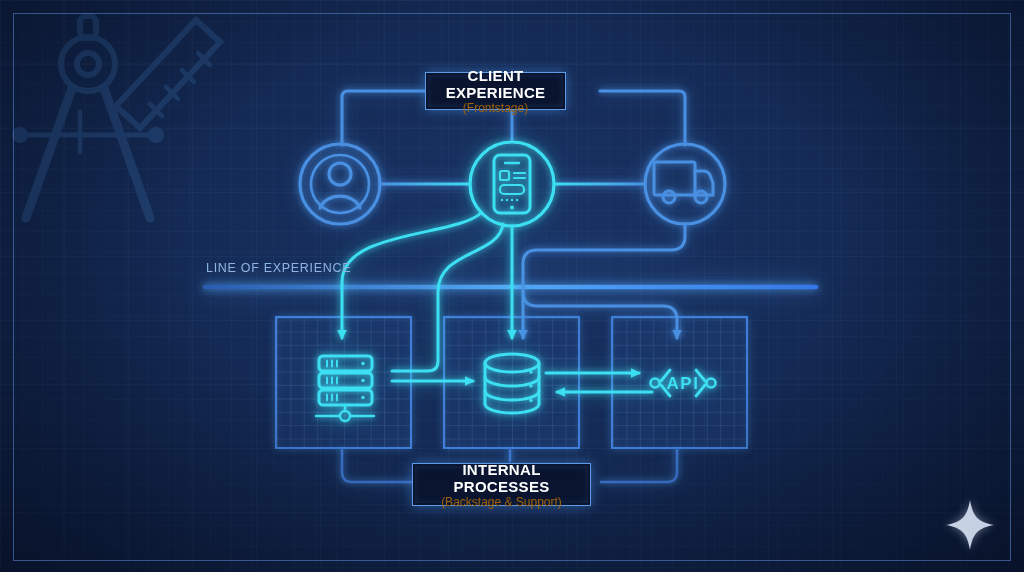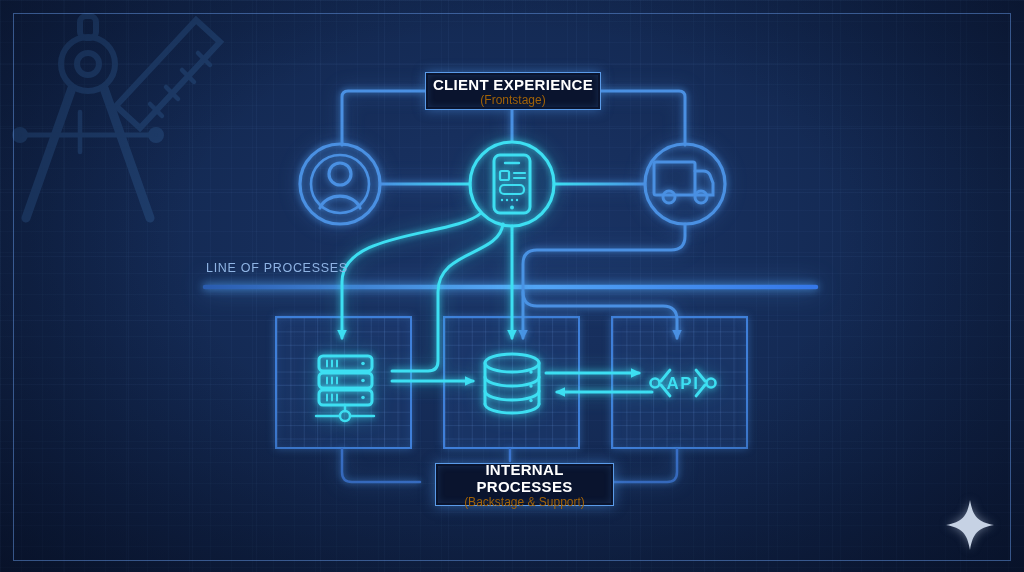--- a/index.html
+++ b/index.html
@@ -27,22 +27,22 @@
     box-shadow:0 0 8px rgba(74,144,226,0.45), inset 0 0 10px rgba(74,144,226,0.18);
     background:
       linear-gradient(rgba(110,160,235,0.16) 1px, transparent 1px) 0 0/13.4px 13.4px,
       linear-gradient(90deg, rgba(110,160,235,0.16) 1px, transparent 1px) 0 0/13.4px 13.4px,
       rgba(38,74,136,0.30);}
   .gb-left{left:275px;} .gb-mid{left:443px;} .gb-right{left:611px;}
   .label-box{position:absolute;display:flex;flex-direction:column;align-items:center;justify-content:center;
     background:#0a142e;border:1.5px solid #5b9be8;box-sizing:border-box;
     box-shadow:0 0 12px rgba(74,144,226,0.55), inset 0 0 0 2px rgba(10,20,46,1), inset 0 0 9px rgba(74,144,226,0.3);
     color:#fff;text-align:center;z-index:5;}
-  .box-top{left:425px;top:72px;width:176px;height:38px;}
-  .box-bottom{left:435px;top:463px;width:179px;height:43px;}
+  .box-top{left:425px;top:72px;width:141px;height:38px;}
+  .box-bottom{left:412px;top:463px;width:179px;height:43px;}
   .box-title{font-size:15px;font-weight:bold;letter-spacing:0.3px;line-height:17px;}
   .box-sub{font-size:12px;color:#a16207;line-height:14px;}
   .lov-label{position:absolute;left:206px;top:261px;font-size:12.5px;letter-spacing:0.7px;
     color:#8fb4e4;z-index:4;}
   .sparkle{position:absolute;left:944px;top:498px;z-index:6;
     filter:drop-shadow(0 0 5px rgba(200,214,236,0.5));}
 </style>
 </head>
 <body>
 
@@ -193,21 +193,21 @@
         <text x="683" y="389" text-anchor="middle" fill="#3ddff2" stroke="none" font-family="Liberation Sans, sans-serif" font-size="17" font-weight="bold" letter-spacing="1.5">API</text>
       </g>
     </g>
   </svg>
 
   <div class="label-box box-top">
     <div class="box-title">CLIENT EXPERIENCE</div>
     <div class="box-sub">(Frontstage)</div>
   </div>
 
-  <div class="lov-label">LINE OF PROCESSES</div>
+  <div class="lov-label">LINE OF EXPERIENCE</div>
 
   <div class="label-box box-bottom">
     <div class="box-title">INTERNAL PROCESSES</div>
     <div class="box-sub">(Backstage &amp; Support)</div>
   </div>
 
   <svg class="sparkle" width="52" height="54" viewBox="0 0 52 54">
     <path d="M26 2 C 29 19 34 24 50 27 C 34 30 29 35 26 52 C 23 35 18 30 2 27 C 18 24 23 19 26 2 Z" fill="#c6d2e4"></path>
   </svg>
 

